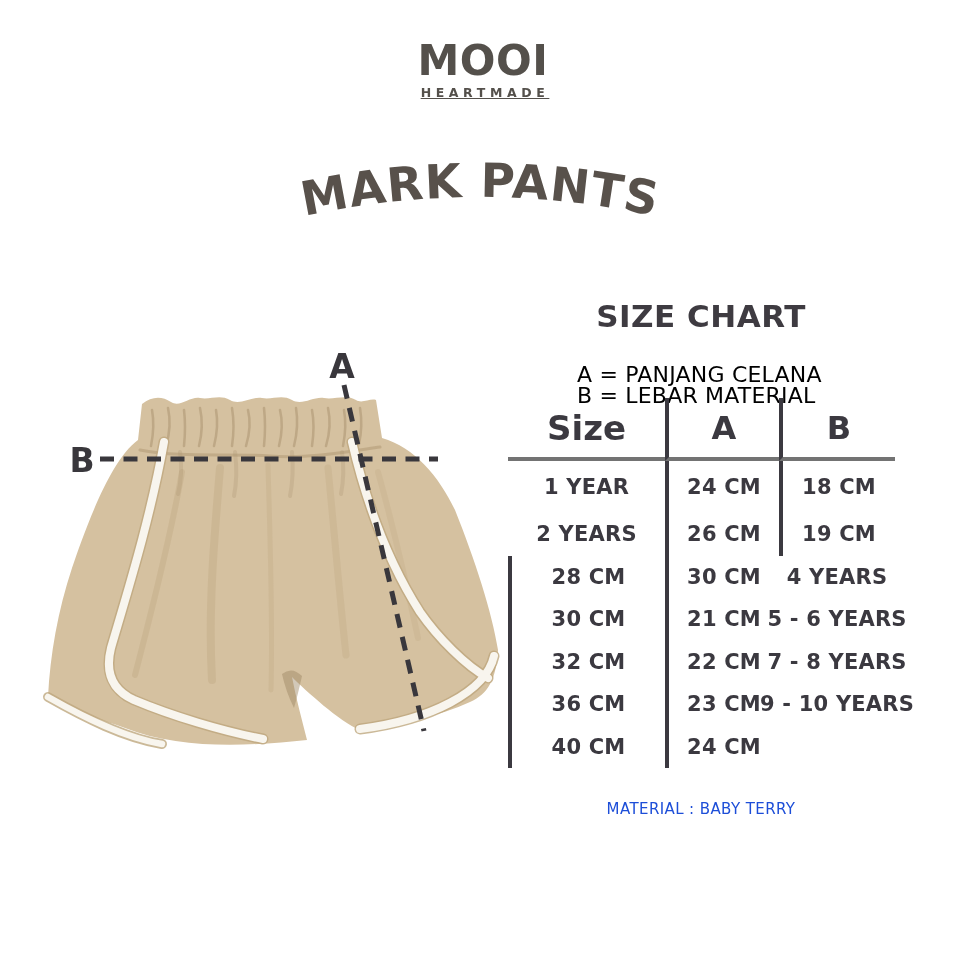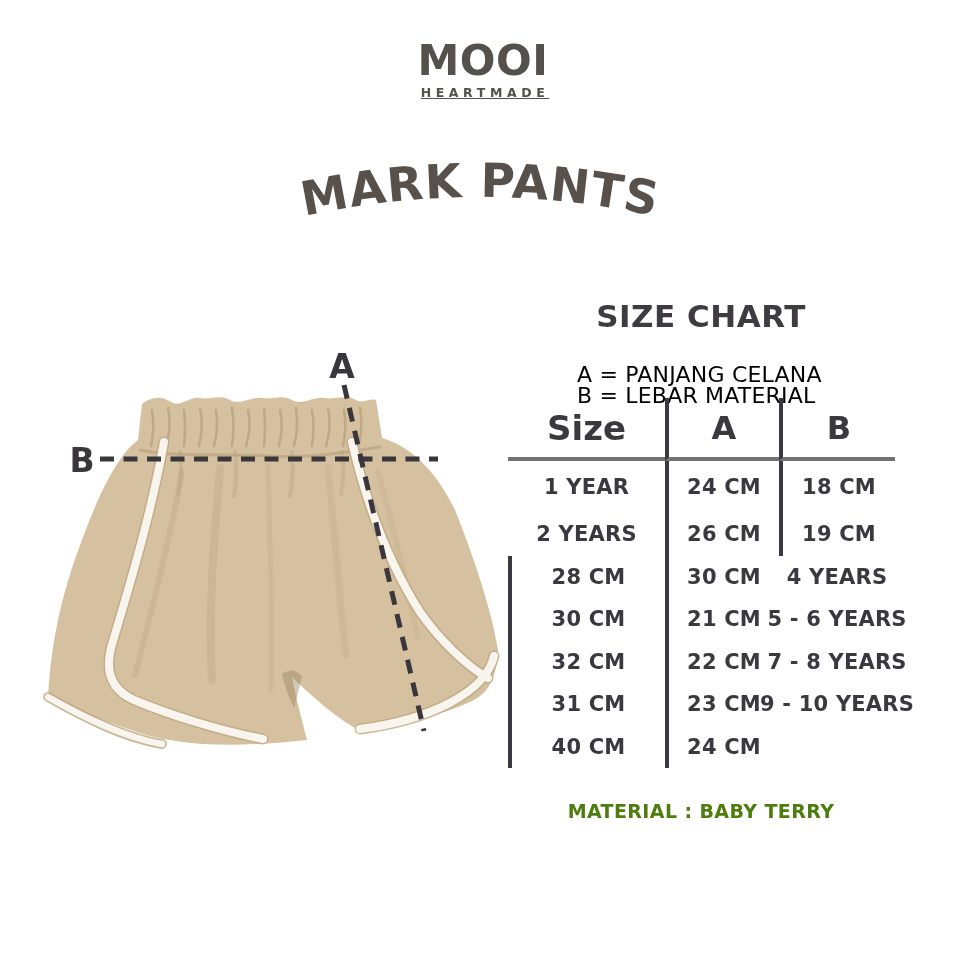--- a/index.html
+++ b/index.html
@@ -25,21 +25,21 @@
     display:grid;grid-template-columns:157px 114px 116px;
     grid-template-rows:63px 52px repeat(6,42.5px);color:#3b3940;}
   .cell{display:flex;align-items:center;justify-content:center;white-space:nowrap;}
   .cell.vline{border-left:4px solid #3b3940;}
   .cell.hb{border-bottom:4px solid #737373;}
   .cell.head1{font-size:34px;font-weight:bold;}
   .cell.head2{font-size:32px;font-weight:bold;}
   .cell.body{font-size:21px;font-weight:bold;letter-spacing:.2px;}
   
   .material{position:absolute;top:800px;left:701px;transform:translateX(-50%);
-    font-size:19px;font-weight:bold;letter-spacing:.4px;color:#4d7c0f;white-space:nowrap;}
+    font-size:15px;font-weight:normal;letter-spacing:.4px;color:#1d4ed8;white-space:nowrap;}
 </style>
 </head>
 <body>
 
 <div id="canvas">
 
   <div class="logo">
     <div class="logo-name">MOOI</div>
     <div class="logo-tagline">HEARTMADE</div>
   </div>
@@ -149,21 +149,21 @@
 
     <div class="cell body">4 YEARS</div>
     <div class="cell body vline">30 CM</div>
     <div class="cell body vline">21 CM</div>
 
     <div class="cell body">5 - 6 YEARS</div>
     <div class="cell body vline">32 CM</div>
     <div class="cell body vline">22 CM</div>
 
     <div class="cell body">7 - 8 YEARS</div>
-    <div class="cell body vline">31 CM</div>
+    <div class="cell body vline">36 CM</div>
     <div class="cell body vline">23 CM</div>
 
     <div class="cell body">9 - 10 YEARS</div>
     <div class="cell body vline">40 CM</div>
     <div class="cell body vline">24 CM</div>
   </div>
 
   <div class="material">MATERIAL : BABY TERRY</div>
 
 </div>

